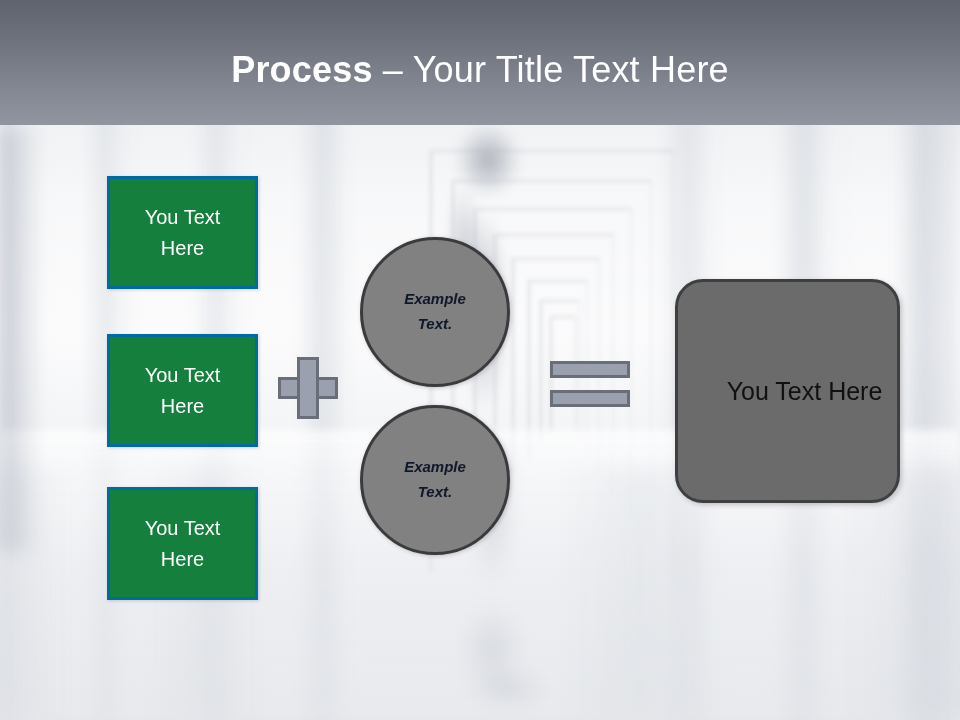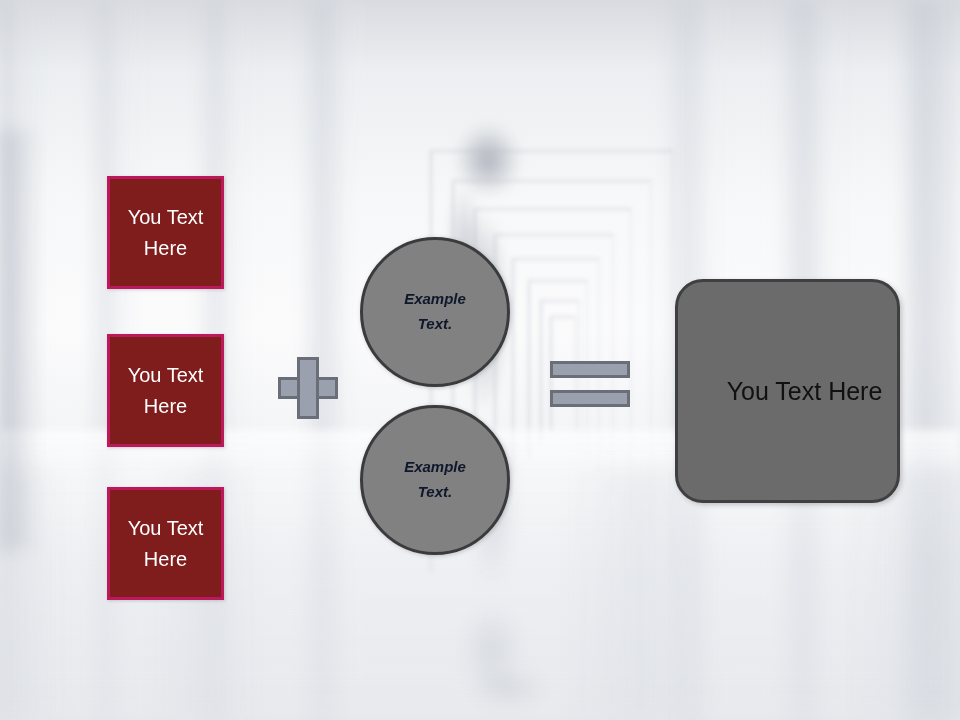--- a/index.html
+++ b/index.html
@@ -179,24 +179,24 @@
   }
 
   
   .shape {
     position: absolute;
     box-sizing: border-box;
     z-index: 10;
   }
 
   .input-box {
-    width: 117px;
+    width: 151px;
     height: 113px;
-    background: #7f1d1d;
-    border: 3px solid #be185d;
+    background: #15803d;
+    border: 3px solid #0369a1;
     color: #ffffff;
     font-size: 20px;
     line-height: 1.55;
     text-align: center;
     display: flex;
     align-items: center;
     justify-content: center;
     box-shadow: 1px 1px 3px rgba(90,95,105,0.25);
   }
   #input-box-1 { left: 107px; top: 176px; }
@@ -299,20 +299,25 @@
       <i style="left:110px; top:150px; width:36px;  height:142px;"></i>
       <i style="left:120px; top:166px; width:22px;  height:114px;"></i>
     </div>
     <div class="bg-figure"></div>
     <div class="bg-floor"></div>
     <div class="bg-floor-streaks"></div>
     <div class="bg-figure-reflect"></div>
     <div class="bg-left-edge"></div>
   </div>
 
+  <div class="header">
+    <div class="slide-title">
+      <span class="kw">Process</span><span> – </span><span>Your Title Text Here</span>
+    </div>
+  </div>
 
   <div class="shape input-box" id="input-box-1">
     <span>
       <span>You Text</span><br>
       <span>Here</span>
     </span>
   </div>
   <div class="shape input-box" id="input-box-2">
     <span>
       <span>You Text</span><br>

